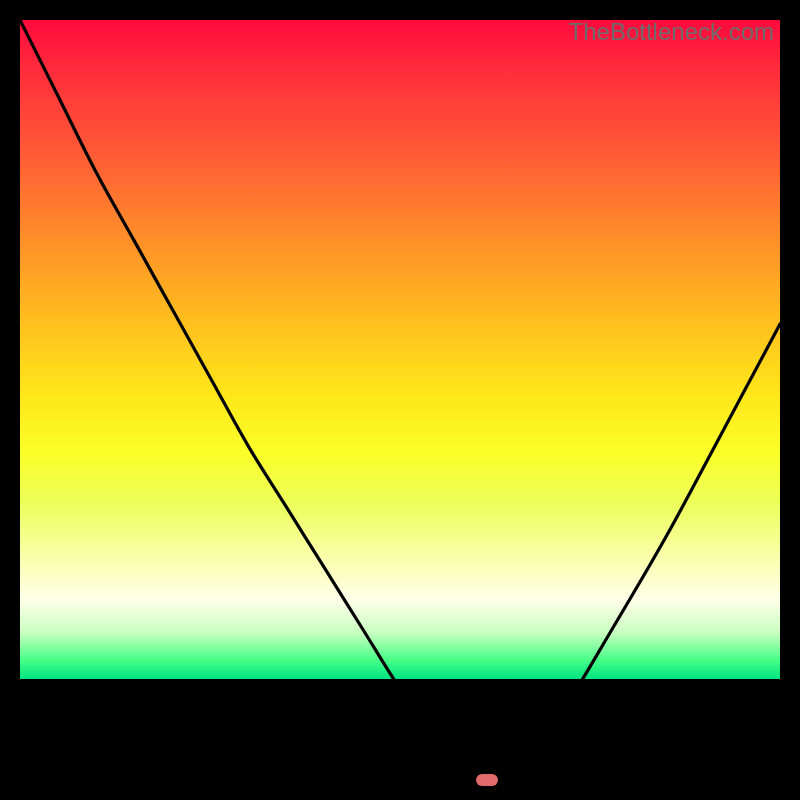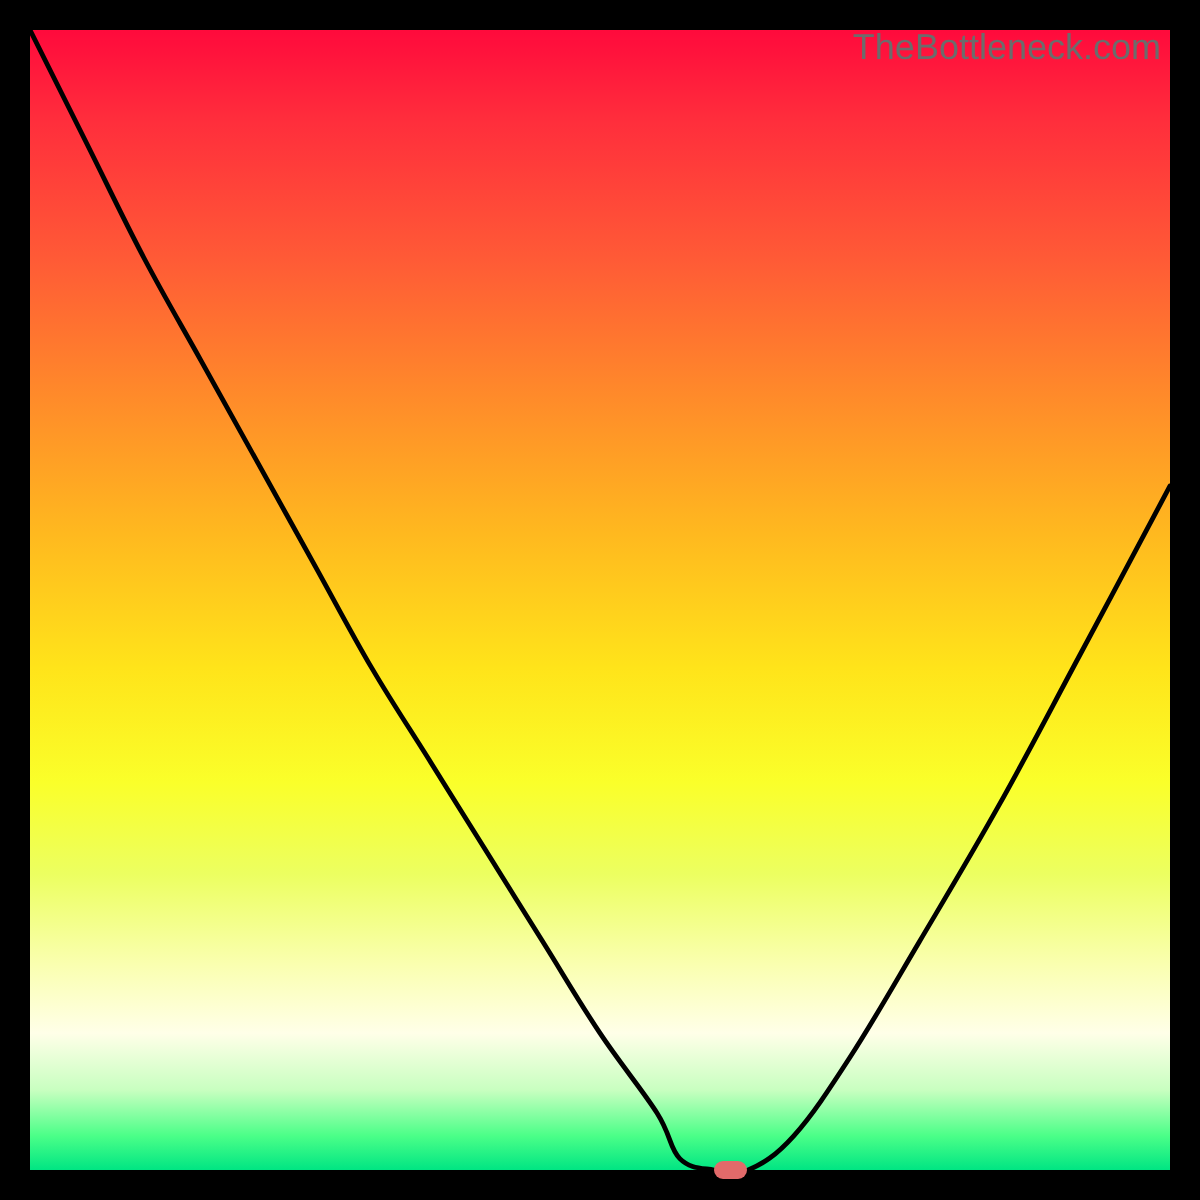--- a/index.html
+++ b/index.html
@@ -8,21 +8,21 @@
     width: 800px;
     height: 800px;
     background: #000;
     position: relative;
   }
   .plot-area {
     position: absolute;
     left: 20px;
     top: 20px;
     width: 760px;
-    height: 760px;
+    height: 659px;
     background: linear-gradient(to bottom,
       #ff0a3c 0%,
       #ff2e3c 8%,
       #ff5a36 20%,
       #ff8a2a 32%,
       #ffb81f 44%,
       #ffe41a 56%,
       #faff2a 66%,
       #ecff60 74%,
       #faffb0 82%,

